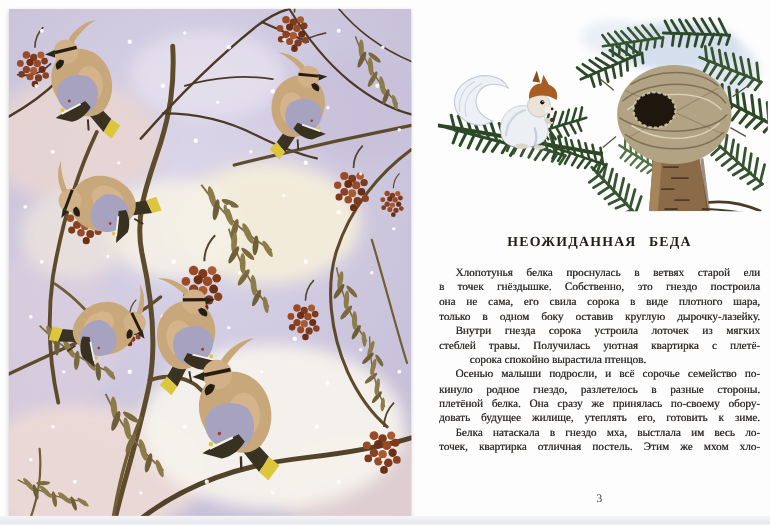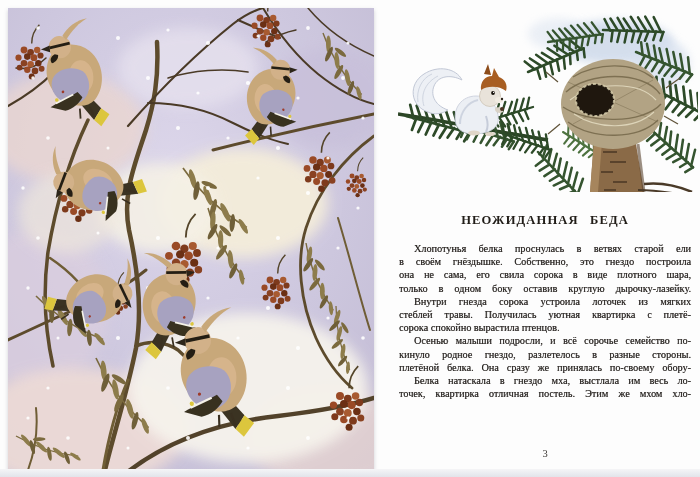--- a/index.html
+++ b/index.html
@@ -12,21 +12,21 @@
   .illo-left svg,.illo-right svg{display:block;width:100%;height:100%;}
   .illo-right{position:absolute;left:398px;top:12px;width:300px;height:180px;}
   .story-title{position:absolute;left:399px;top:213px;width:292px;text-align:center;
                font-weight:bold;font-size:12.6px;letter-spacing:1.1px;word-spacing:7px;
                color:#211d18;}
   .story{position:absolute;left:399px;top:242px;width:292px;font-size:10.2px;
          color:#2b2724;text-shadow:0.3px 0 0 rgba(43,39,36,.7);}
   .text-line{height:13.2px;line-height:13.2px;white-space:nowrap;
              text-align:justify;text-align-last:justify;}
   .text-line.first{text-indent:15px;}
-  .text-line.short{text-align-last:left;}
+  .text-line.short{text-align-last:left;margin-left:28px;}
   .pageno{position:absolute;left:399px;top:448px;width:292px;text-align:center;
           font-size:10.5px;color:#3c3834;}
 </style>
 </head>
 <body>
 
 <div class="spread">
 
   <div class="illo-left">
     <svg viewBox="0 0 366 462" preserveAspectRatio="none" role="img" aria-label="Зимняя акварель: свиристели на ветках рябины с гроздьями ягод под падающим снегом">
@@ -320,29 +320,30 @@
         <ellipse cx="76" cy="121" rx="6" ry="2.5" fill="#e0d6c8"></ellipse>
           <ellipse cx="92" cy="122" rx="5" ry="2" fill="#e0d6c8"></ellipse>
       </g>
     </svg>
   </div>
 
   <h1 class="story-title" style="margin:0;">НЕОЖИДАННАЯ БЕДА</h1>
 
   <div class="story">
       <div class="text-line first">Хлопотунья белка проснулась в ветвях старой ели</div>
-      <div class="text-line">в своём гнёздышке. Собственно, это гнездо построила</div>
+      <div class="text-line">в точек гнёздышке. Собственно, это гнездо построила</div>
       <div class="text-line">она не сама, его свила сорока в виде плотного шара,</div>
       <div class="text-line">только в одном боку оставив круглую дырочку-лазейку.</div>
       <div class="text-line first">Внутри гнезда сорока устроила лоточек из мягких</div>
       <div class="text-line">стеблей травы. Получилась уютная квартирка с плетё-</div>
       <div class="text-line short">сорока спокойно вырастила птенцов.</div>
       <div class="text-line first">Осенью малыши подросли, и всё сорочье семейство по-</div>
       <div class="text-line">кинуло родное гнездо, разлетелось в разные стороны.</div>
       <div class="text-line">плетёной белка. Она сразу же принялась по-своему обору-</div>
+      <div class="text-line">довать будущее жилище, утеплять его, готовить к зиме.</div>
       <div class="text-line first">Белка натаскала в гнездо мха, выстлала им весь ло-</div>
       <div class="text-line">точек, квартирка отличная постель. Этим же мхом хло-</div>
     </div>
 
   <div class="pageno">3</div>
 
   <div class="bottom-edge"></div>
 </div>
 
 </body></html>

